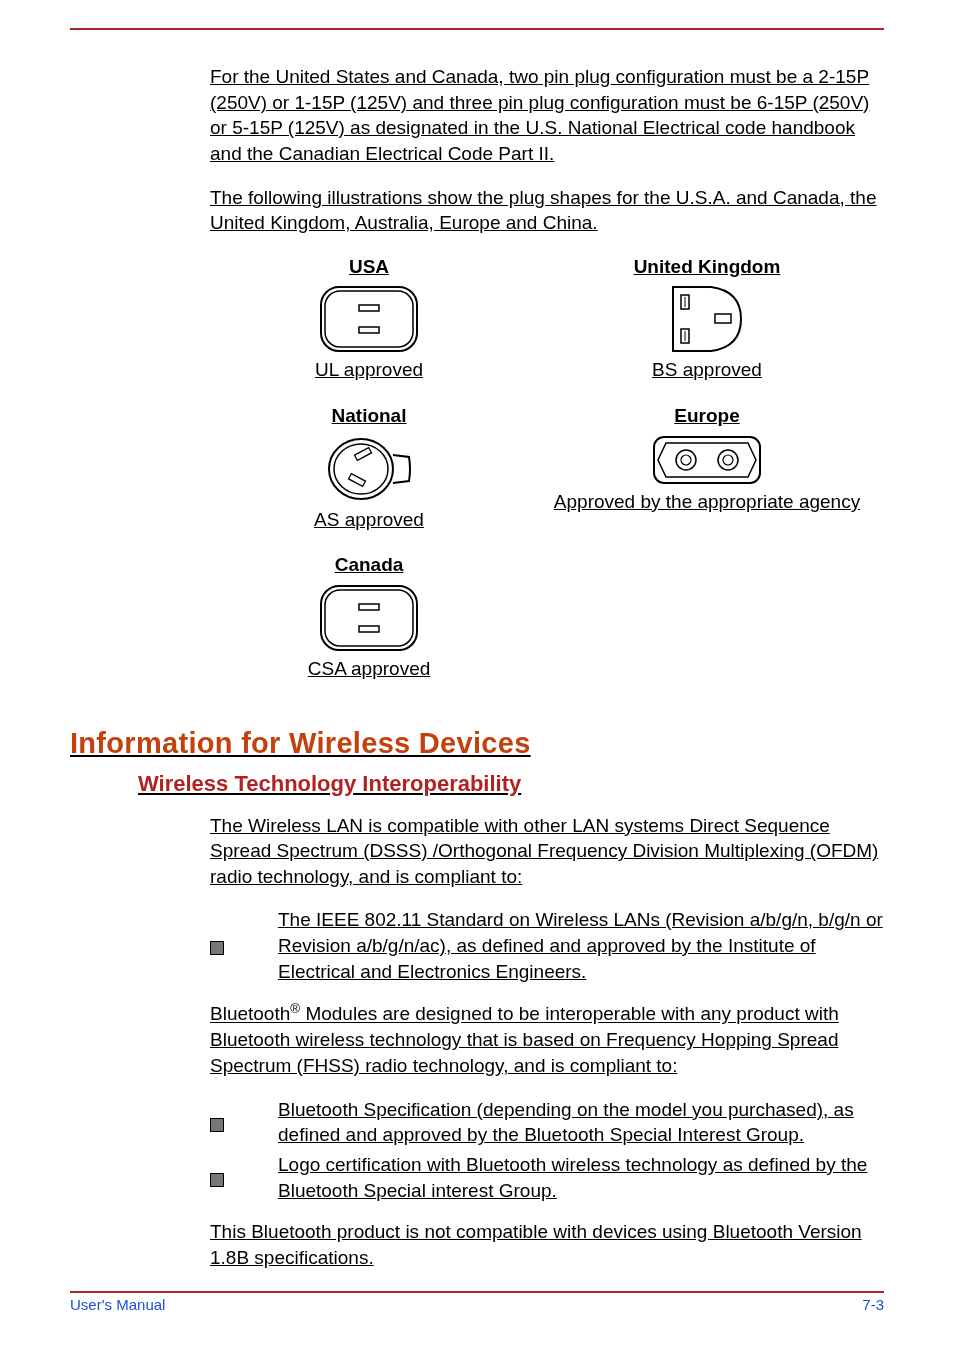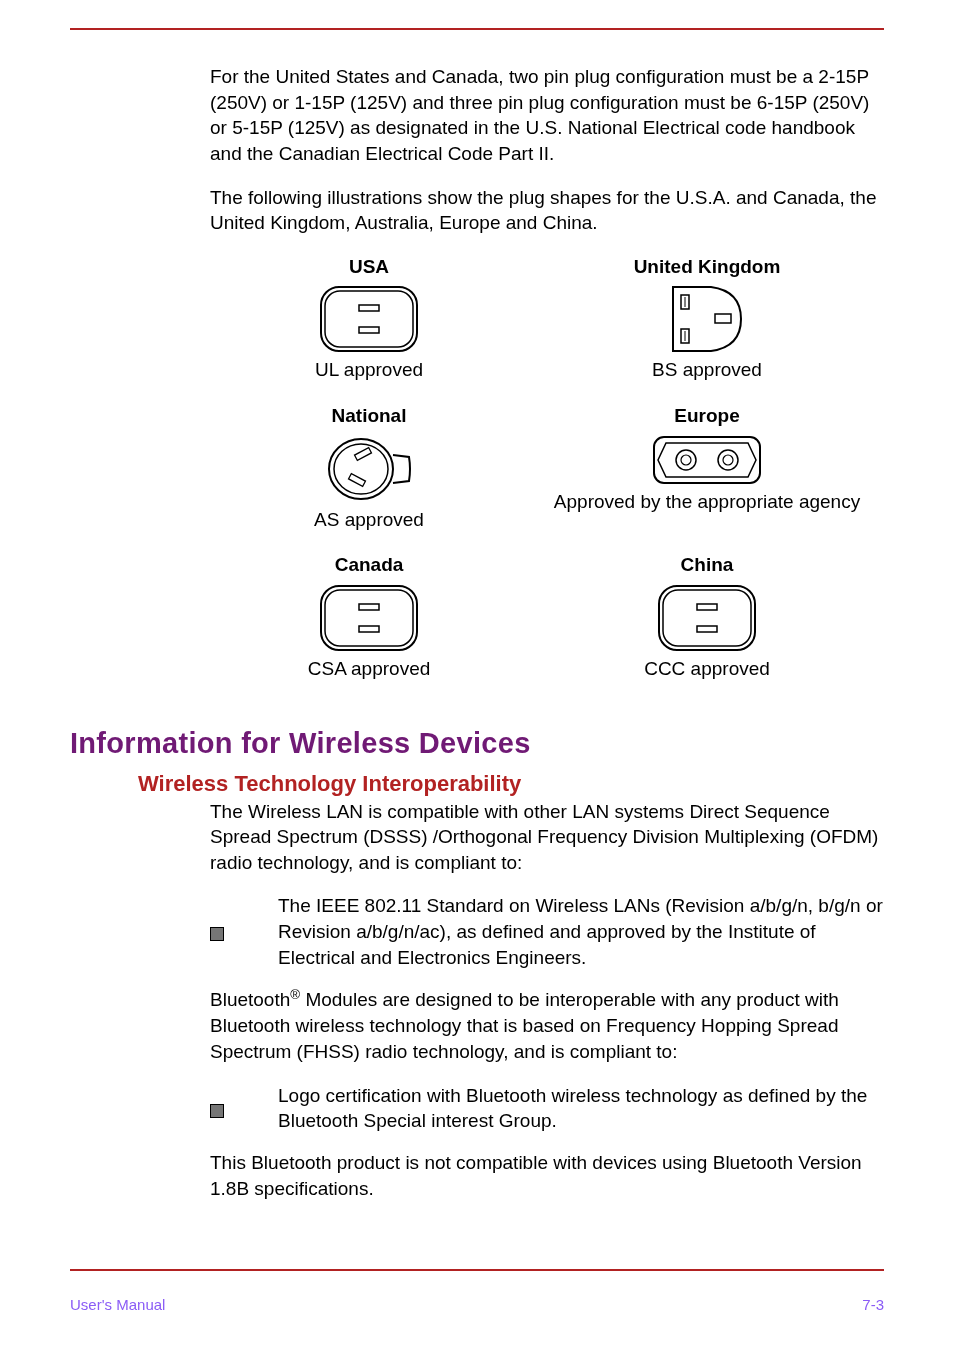--- a/index.html
+++ b/index.html
@@ -12,20 +12,21 @@
       width: 954px;
       height: 1345px;
       background: #fff;
       position: relative;
       font-size: 19px;
       line-height: 1.35;
       color: #000;
     }
     .page {
       padding: 28px 70px 0 70px;
+      text-decoration: underline;
     }
     .top-rule {
       border-top: 2px solid #b22222;
       margin-bottom: 34px;
     }
     .body-text {
       margin-left: 140px;
       margin-bottom: 18px;
     }
     .plug-grid {
@@ -46,34 +47,34 @@
       font-weight: bold;
       margin-bottom: 4px;
     }
     .plug-svg {
       margin: 2px 0 4px 0;
     }
     .plug-caption {
       margin-bottom: 14px;
     }
     .h1 {
-      color: #701a75;
+      color: #c2410c;
       font-size: 29px;
       font-weight: 900;
       margin-top: 28px;
       margin-bottom: 6px;
       font-family: Arial, Helvetica, sans-serif;
       letter-spacing: 0.3px;
     }
     .h2 {
       color: #b22222;
       font-size: 22px;
       font-weight: 900;
       margin-left: 68px;
-      margin-bottom: 0;
+      margin-bottom: 14px;
     }
     .list {
       margin-left: 140px;
       margin-bottom: 16px;
     }
     .list-item {
       display: flex;
       align-items: center;
       margin-bottom: 4px;
       gap: 32px;
@@ -89,24 +90,24 @@
     }
     .list-text {
       flex: 1;
     }
     .footer {
       position: absolute;
       bottom: 30px;
       left: 70px;
       right: 70px;
       border-top: 2px solid #b22222;
-      padding-top: 24px;
+      padding-top: 2px;
       display: flex;
       justify-content: space-between;
-      color: #8b5cf6;
+      color: #1d4ed8;
       font-size: 15px;
     }
     sup {
       font-size: 0.7em;
     }
   </style>
 </head>
 <body>
 
 <div class="page">
@@ -170,30 +171,20 @@
       <div class="plug-heading">Canada</div>
       <svg class="plug-svg" width="100" height="68" viewBox="0 0 100 68">
         <rect x="2" y="2" width="96" height="64" rx="18" fill="none" stroke="#000" stroke-width="2"></rect>
         <rect x="6" y="6" width="88" height="56" rx="15" fill="none" stroke="#000" stroke-width="1.5"></rect>
         <rect x="40" y="20" width="20" height="6" fill="none" stroke="#000" stroke-width="1.5"></rect>
         <rect x="40" y="42" width="20" height="6" fill="none" stroke="#000" stroke-width="1.5"></rect>
       </svg>
       <div class="plug-caption">CSA approved</div>
     </div>
 
-    <div class="plug-cell">
-      <div class="plug-heading">China</div>
-      <svg class="plug-svg" width="100" height="68" viewBox="0 0 100 68">
-        <rect x="2" y="2" width="96" height="64" rx="18" fill="none" stroke="#000" stroke-width="2"></rect>
-        <rect x="6" y="6" width="88" height="56" rx="15" fill="none" stroke="#000" stroke-width="1.5"></rect>
-        <rect x="40" y="20" width="20" height="6" fill="none" stroke="#000" stroke-width="1.5"></rect>
-        <rect x="40" y="42" width="20" height="6" fill="none" stroke="#000" stroke-width="1.5"></rect>
-      </svg>
-      <div class="plug-caption">CCC approved</div>
-    </div>
 
   </div>
 
   <h1 class="h1">Information for Wireless Devices</h1>
   <h2 class="h2">Wireless Technology Interoperability</h2>
 
   <p class="body-text">The Wireless LAN is compatible with other LAN systems Direct Sequence Spread Spectrum (DSSS) /Orthogonal Frequency Division Multiplexing (OFDM) radio technology, and is compliant to:</p>
 
   <div class="list">
     <div class="list-item">
@@ -202,20 +193,24 @@
     </div>
   </div>
 
   <p class="body-text">
     <span>Bluetooth</span><sup>®</sup><span> Modules are designed to be interoperable with any product with Bluetooth wireless technology that is based on Frequency Hopping Spread Spectrum (FHSS) radio technology, and is compliant to:</span>
   </p>
 
   <div class="list">
     <div class="list-item">
       <div class="bullet"></div>
+      <div class="list-text">Bluetooth Specification (depending on the model you purchased), as defined and approved by the Bluetooth Special Interest Group.</div>
+    </div>
+    <div class="list-item">
+      <div class="bullet"></div>
       <div class="list-text">Logo certification with Bluetooth wireless technology as defined by the Bluetooth Special interest Group.</div>
     </div>
   </div>
 
   <p class="body-text">This Bluetooth product is not compatible with devices using Bluetooth Version 1.8B specifications.</p>
 
 </div>
 
 <div class="footer">
   <span>User's Manual</span>

